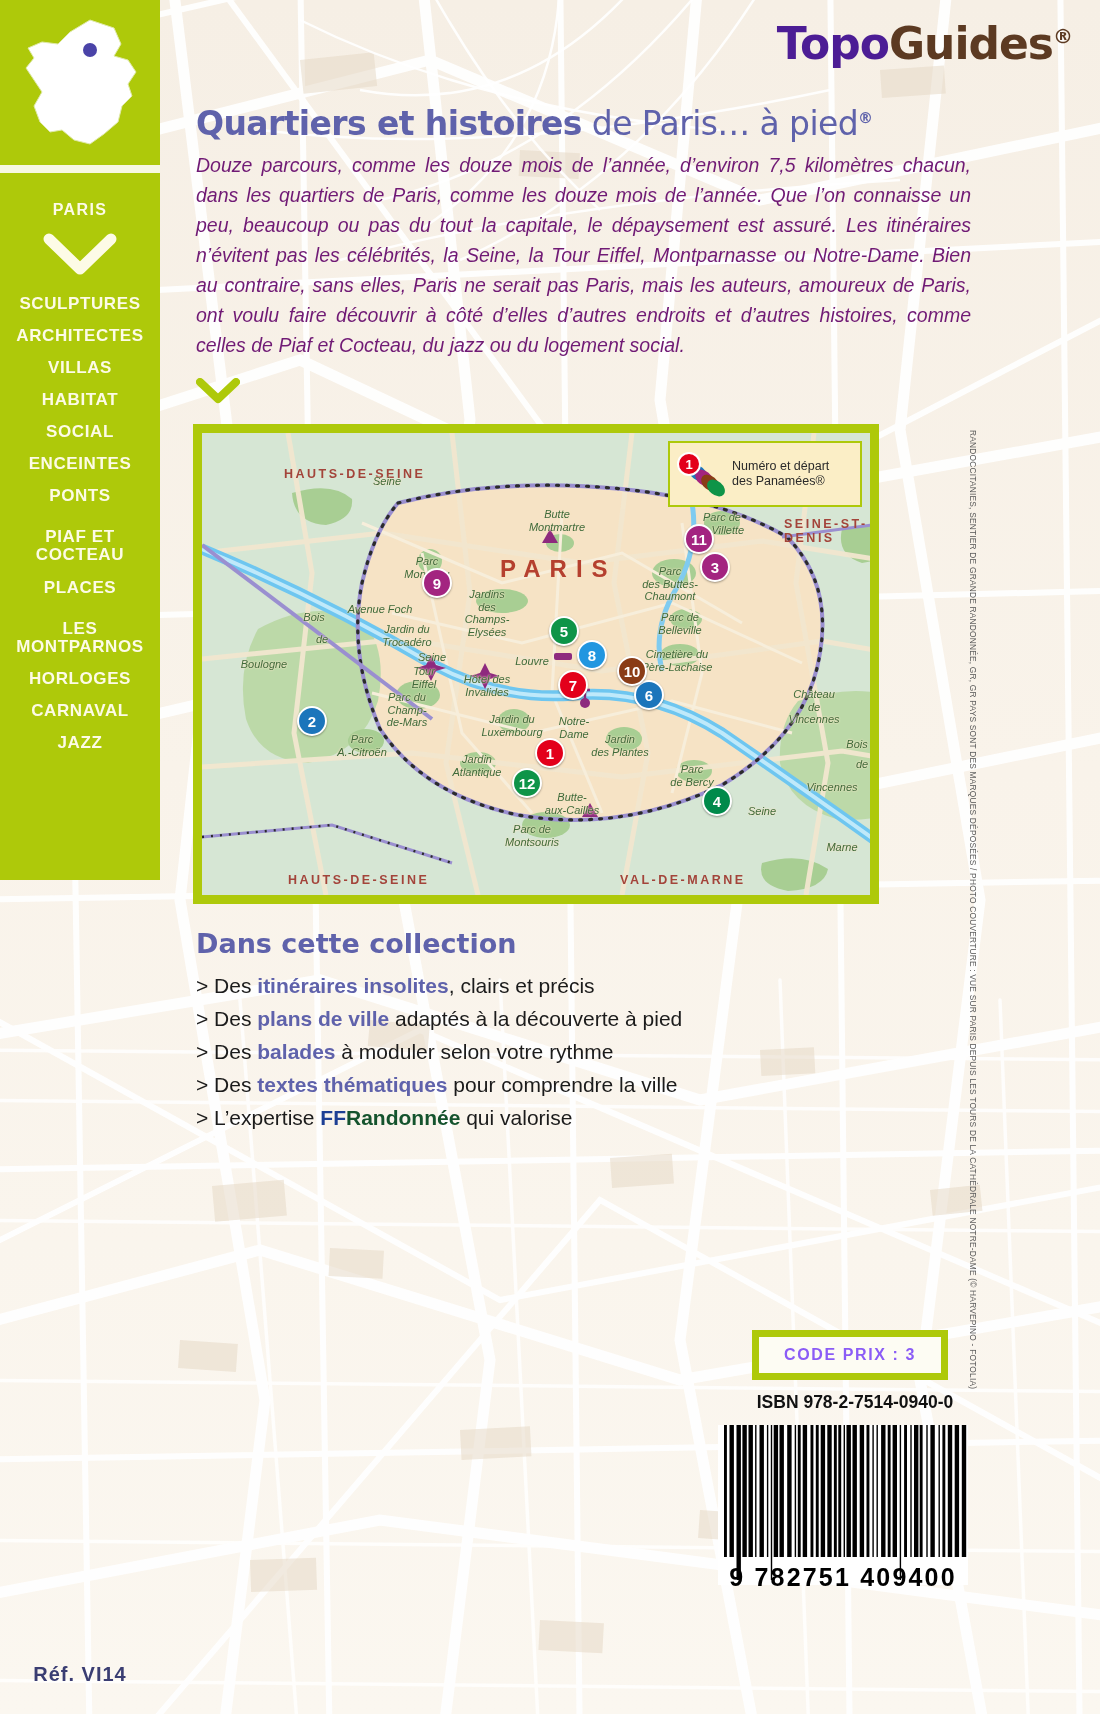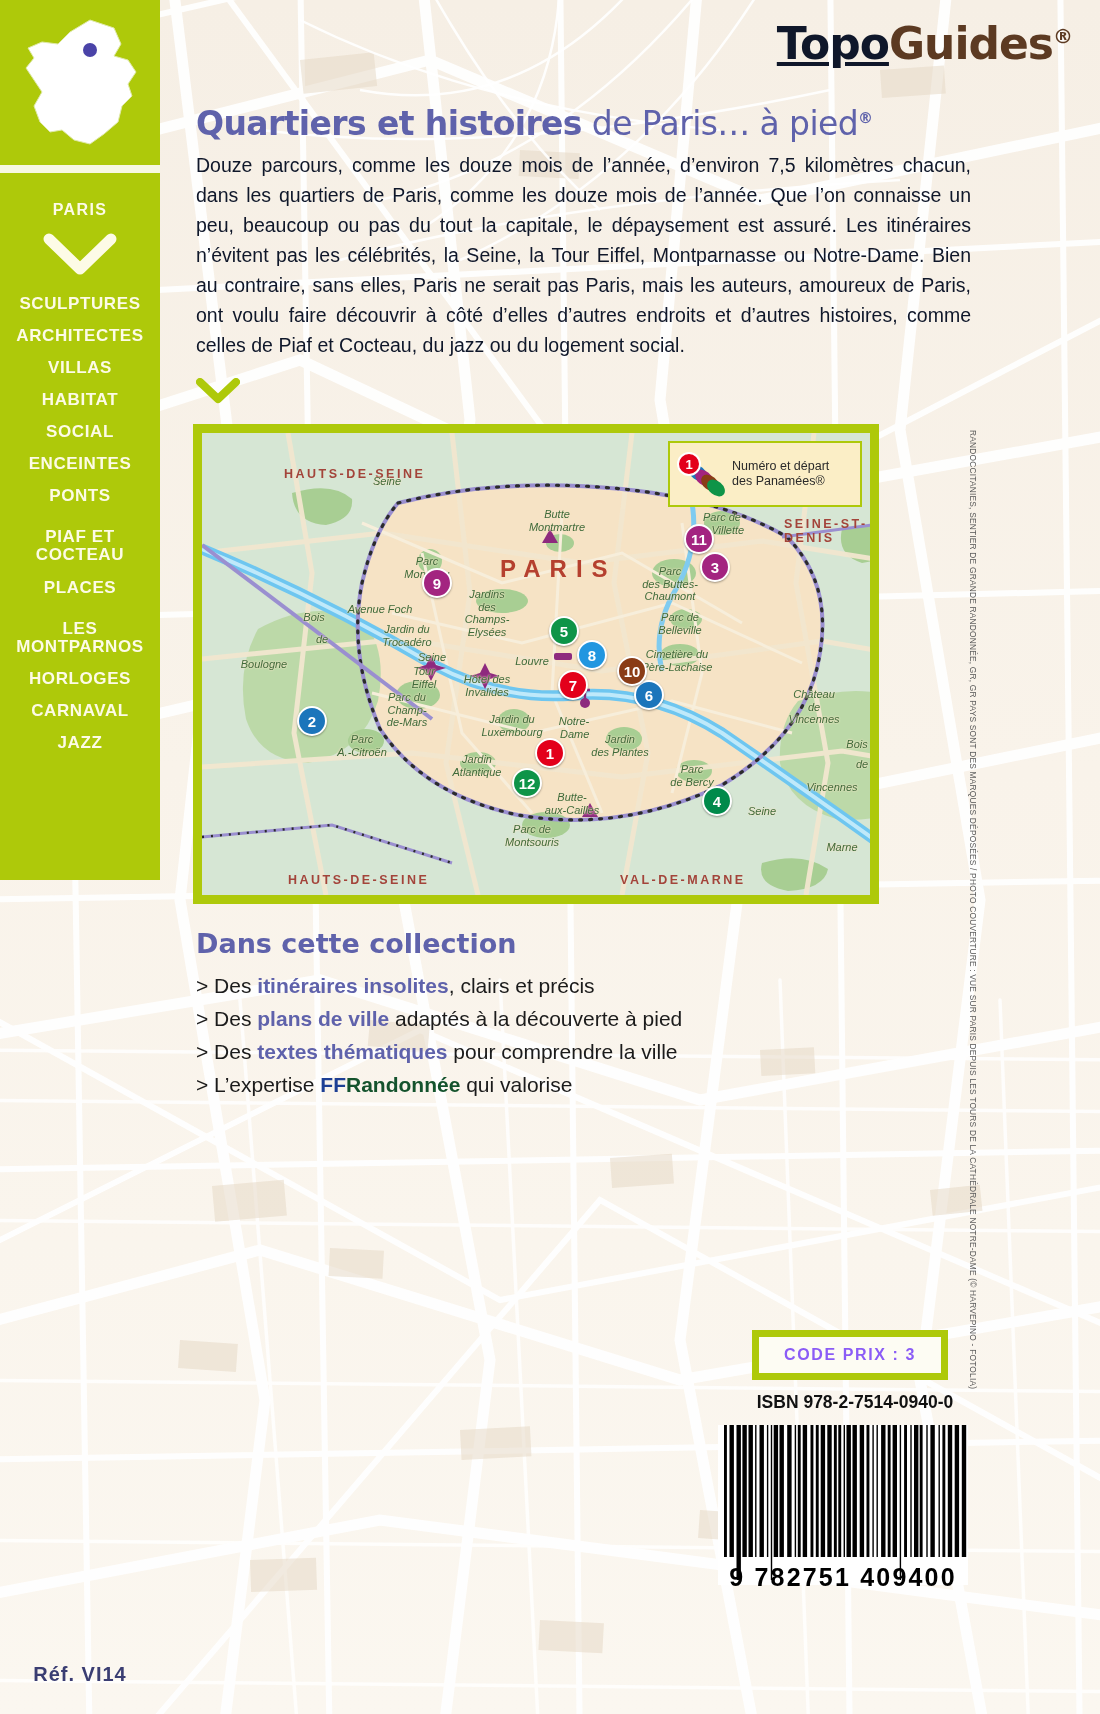--- a/index.html
+++ b/index.html
@@ -36,36 +36,37 @@
     color:#3a3d72;font-weight:bold;font-size:20px;letter-spacing:1px;
     padding-bottom:28px;z-index:6;
   }
 
   
   #topoguides{
     position:absolute;right:28px;top:18px;z-index:6;
     font-size:44px;font-weight:bold;letter-spacing:-1px;
     font-family:"DejaVu Sans",sans-serif;
   }
-  #topoguides .topo{color:#0f172a;text-decoration:underline;}
+  #topoguides .topo{color:#4c1d95;}
   #topoguides .guides{color:#5c3a22;}
   #topoguides .reg{font-size:20px;vertical-align:super;color:#5c3a22;}
 
   #title{
     position:absolute;left:196px;top:104px;z-index:6;
     font-size:33px;font-weight:bold;color:#5f62ab;white-space:nowrap;
     font-family:"DejaVu Sans",sans-serif;letter-spacing:-0.6px;
   }
   #title .light{font-weight:normal;}
   #title .reg{font-size:15px;vertical-align:super;}
 
   #intro{
     position:absolute;left:196px;top:150px;width:775px;z-index:6;
-    font-size:19.5px;line-height:30px;color:#0f172a;text-align:justify;
+    font-size:19.5px;line-height:30px;color:#701a75;text-align:justify;
     font-family:"Liberation Sans",sans-serif;
+    font-style:italic;
   }
 
   #chevron-small{position:absolute;left:196px;top:378px;z-index:6;}
 
   
   #map-frame{
     position:absolute;left:193px;top:424px;width:686px;height:480px;
     z-index:6;border:9px solid #aec90a;box-sizing:border-box;
     background:#dfe9dd;overflow:hidden;
   }
@@ -392,21 +393,21 @@
       <div style="position: absolute; left: 330px; top: 222px; font-size: 11px; line-height: 12.5px; color: rgb(63, 107, 58); font-style: italic; white-space: pre-line; text-align: center; z-index: 7; transform: translateX(-50%); text-shadow: rgb(246, 227, 197) 0px 0px 2px, rgb(246, 227, 197) 0px 0px 2px;">Louvre</div>
       <div style="position: absolute; left: 222px; top: 232px; font-size: 11px; line-height: 12.5px; color: rgb(63, 107, 58); font-style: italic; white-space: pre-line; text-align: center; z-index: 7; transform: translateX(-50%); text-shadow: rgb(246, 227, 197) 0px 0px 2px, rgb(246, 227, 197) 0px 0px 2px;">Tour
 Eiffel</div>
       <div style="position: absolute; left: 285px; top: 240px; font-size: 11px; line-height: 12.5px; color: rgb(63, 107, 58); font-style: italic; white-space: pre-line; text-align: center; z-index: 7; transform: translateX(-50%); text-shadow: rgb(246, 227, 197) 0px 0px 2px, rgb(246, 227, 197) 0px 0px 2px;">Hôtel des
 Invalides</div>
       <div style="position: absolute; left: 205px; top: 258px; font-size: 11px; line-height: 12.5px; color: rgb(63, 107, 58); font-style: italic; white-space: pre-line; text-align: center; z-index: 7; transform: translateX(-50%); text-shadow: rgb(246, 227, 197) 0px 0px 2px, rgb(246, 227, 197) 0px 0px 2px;">Parc du
 Champ-
 de-Mars</div>
       <div style="position: absolute; left: 310px; top: 280px; font-size: 11px; line-height: 12.5px; color: rgb(63, 107, 58); font-style: italic; white-space: pre-line; text-align: center; z-index: 7; transform: translateX(-50%); text-shadow: rgb(246, 227, 197) 0px 0px 2px, rgb(246, 227, 197) 0px 0px 2px;">Jardin du
 Luxembourg</div>
-      <div style="position: absolute; left: 372px; top: 282px; font-size: 11px; line-height: 12.5px; color: rgb(63, 107, 58); font-style: italic; white-space: pre-line; text-align: right; z-index: 7; transform: translateX(-50%); text-shadow: rgb(246, 227, 197) 0px 0px 2px, rgb(246, 227, 197) 0px 0px 2px;">Notre-
+      <div style="position: absolute; left: 372px; top: 282px; font-size: 11px; line-height: 12.5px; color: rgb(63, 107, 58); font-style: italic; white-space: pre-line; text-align: center; z-index: 7; transform: translateX(-50%); text-shadow: rgb(246, 227, 197) 0px 0px 2px, rgb(246, 227, 197) 0px 0px 2px;">Notre-
 Dame</div>
       <div style="position: absolute; left: 160px; top: 300px; font-size: 11px; line-height: 12.5px; color: rgb(63, 107, 58); font-style: italic; white-space: pre-line; text-align: center; z-index: 7; transform: translateX(-50%); text-shadow: rgb(246, 227, 197) 0px 0px 2px, rgb(246, 227, 197) 0px 0px 2px;">Parc
 A.-Citroën</div>
       <div style="position: absolute; left: 418px; top: 300px; font-size: 11px; line-height: 12.5px; color: rgb(63, 107, 58); font-style: italic; white-space: pre-line; text-align: center; z-index: 7; transform: translateX(-50%); text-shadow: rgb(246, 227, 197) 0px 0px 2px, rgb(246, 227, 197) 0px 0px 2px;">Jardin
 des Plantes</div>
       <div style="position: absolute; left: 275px; top: 320px; font-size: 11px; line-height: 12.5px; color: rgb(63, 107, 58); font-style: italic; white-space: pre-line; text-align: center; z-index: 7; transform: translateX(-50%); text-shadow: rgb(246, 227, 197) 0px 0px 2px, rgb(246, 227, 197) 0px 0px 2px;">Jardin
 Atlantique</div>
       <div style="position: absolute; left: 370px; top: 358px; font-size: 11px; line-height: 12.5px; color: rgb(63, 107, 58); font-style: italic; white-space: pre-line; text-align: center; z-index: 7; transform: translateX(-50%); text-shadow: rgb(246, 227, 197) 0px 0px 2px, rgb(246, 227, 197) 0px 0px 2px;">Butte-
 aux-Cailles</div>
       <div style="position: absolute; left: 490px; top: 330px; font-size: 11px; line-height: 12.5px; color: rgb(63, 107, 58); font-style: italic; white-space: pre-line; text-align: center; z-index: 7; transform: translateX(-50%); text-shadow: rgb(246, 227, 197) 0px 0px 2px, rgb(246, 227, 197) 0px 0px 2px;">Parc
@@ -467,20 +468,24 @@
 <div id="collection">
   <h2>Dans cette collection</h2>
 
   <div class="bullet">
     <span class="gt">&gt;</span>
     <span>Des </span><span class="hl">itinéraires insolites</span><span>, clairs et précis</span>
   </div>
   <div class="bullet">
     <span class="gt">&gt;</span>
     <span>Des </span><span class="hl">plans de ville</span><span> adaptés à la découverte à pied</span>
+  </div>
+  <div class="bullet">
+    <span class="gt">&gt;</span>
+    <span>Des </span><span class="hl">balades</span><span> à moduler selon votre rythme</span>
   </div>
   <div class="bullet">
     <span class="gt">&gt;</span>
     <span>Des </span><span class="hl">textes thématiques</span><span> pour comprendre la ville</span>
   </div>
   <div class="bullet">
     <span class="gt">&gt;</span>
     <span>L’expertise </span><span class="ff-ff">FF</span><span class="ff-rando">Randonnée</span><span> qui valorise</span>
   </div>
 </div>

